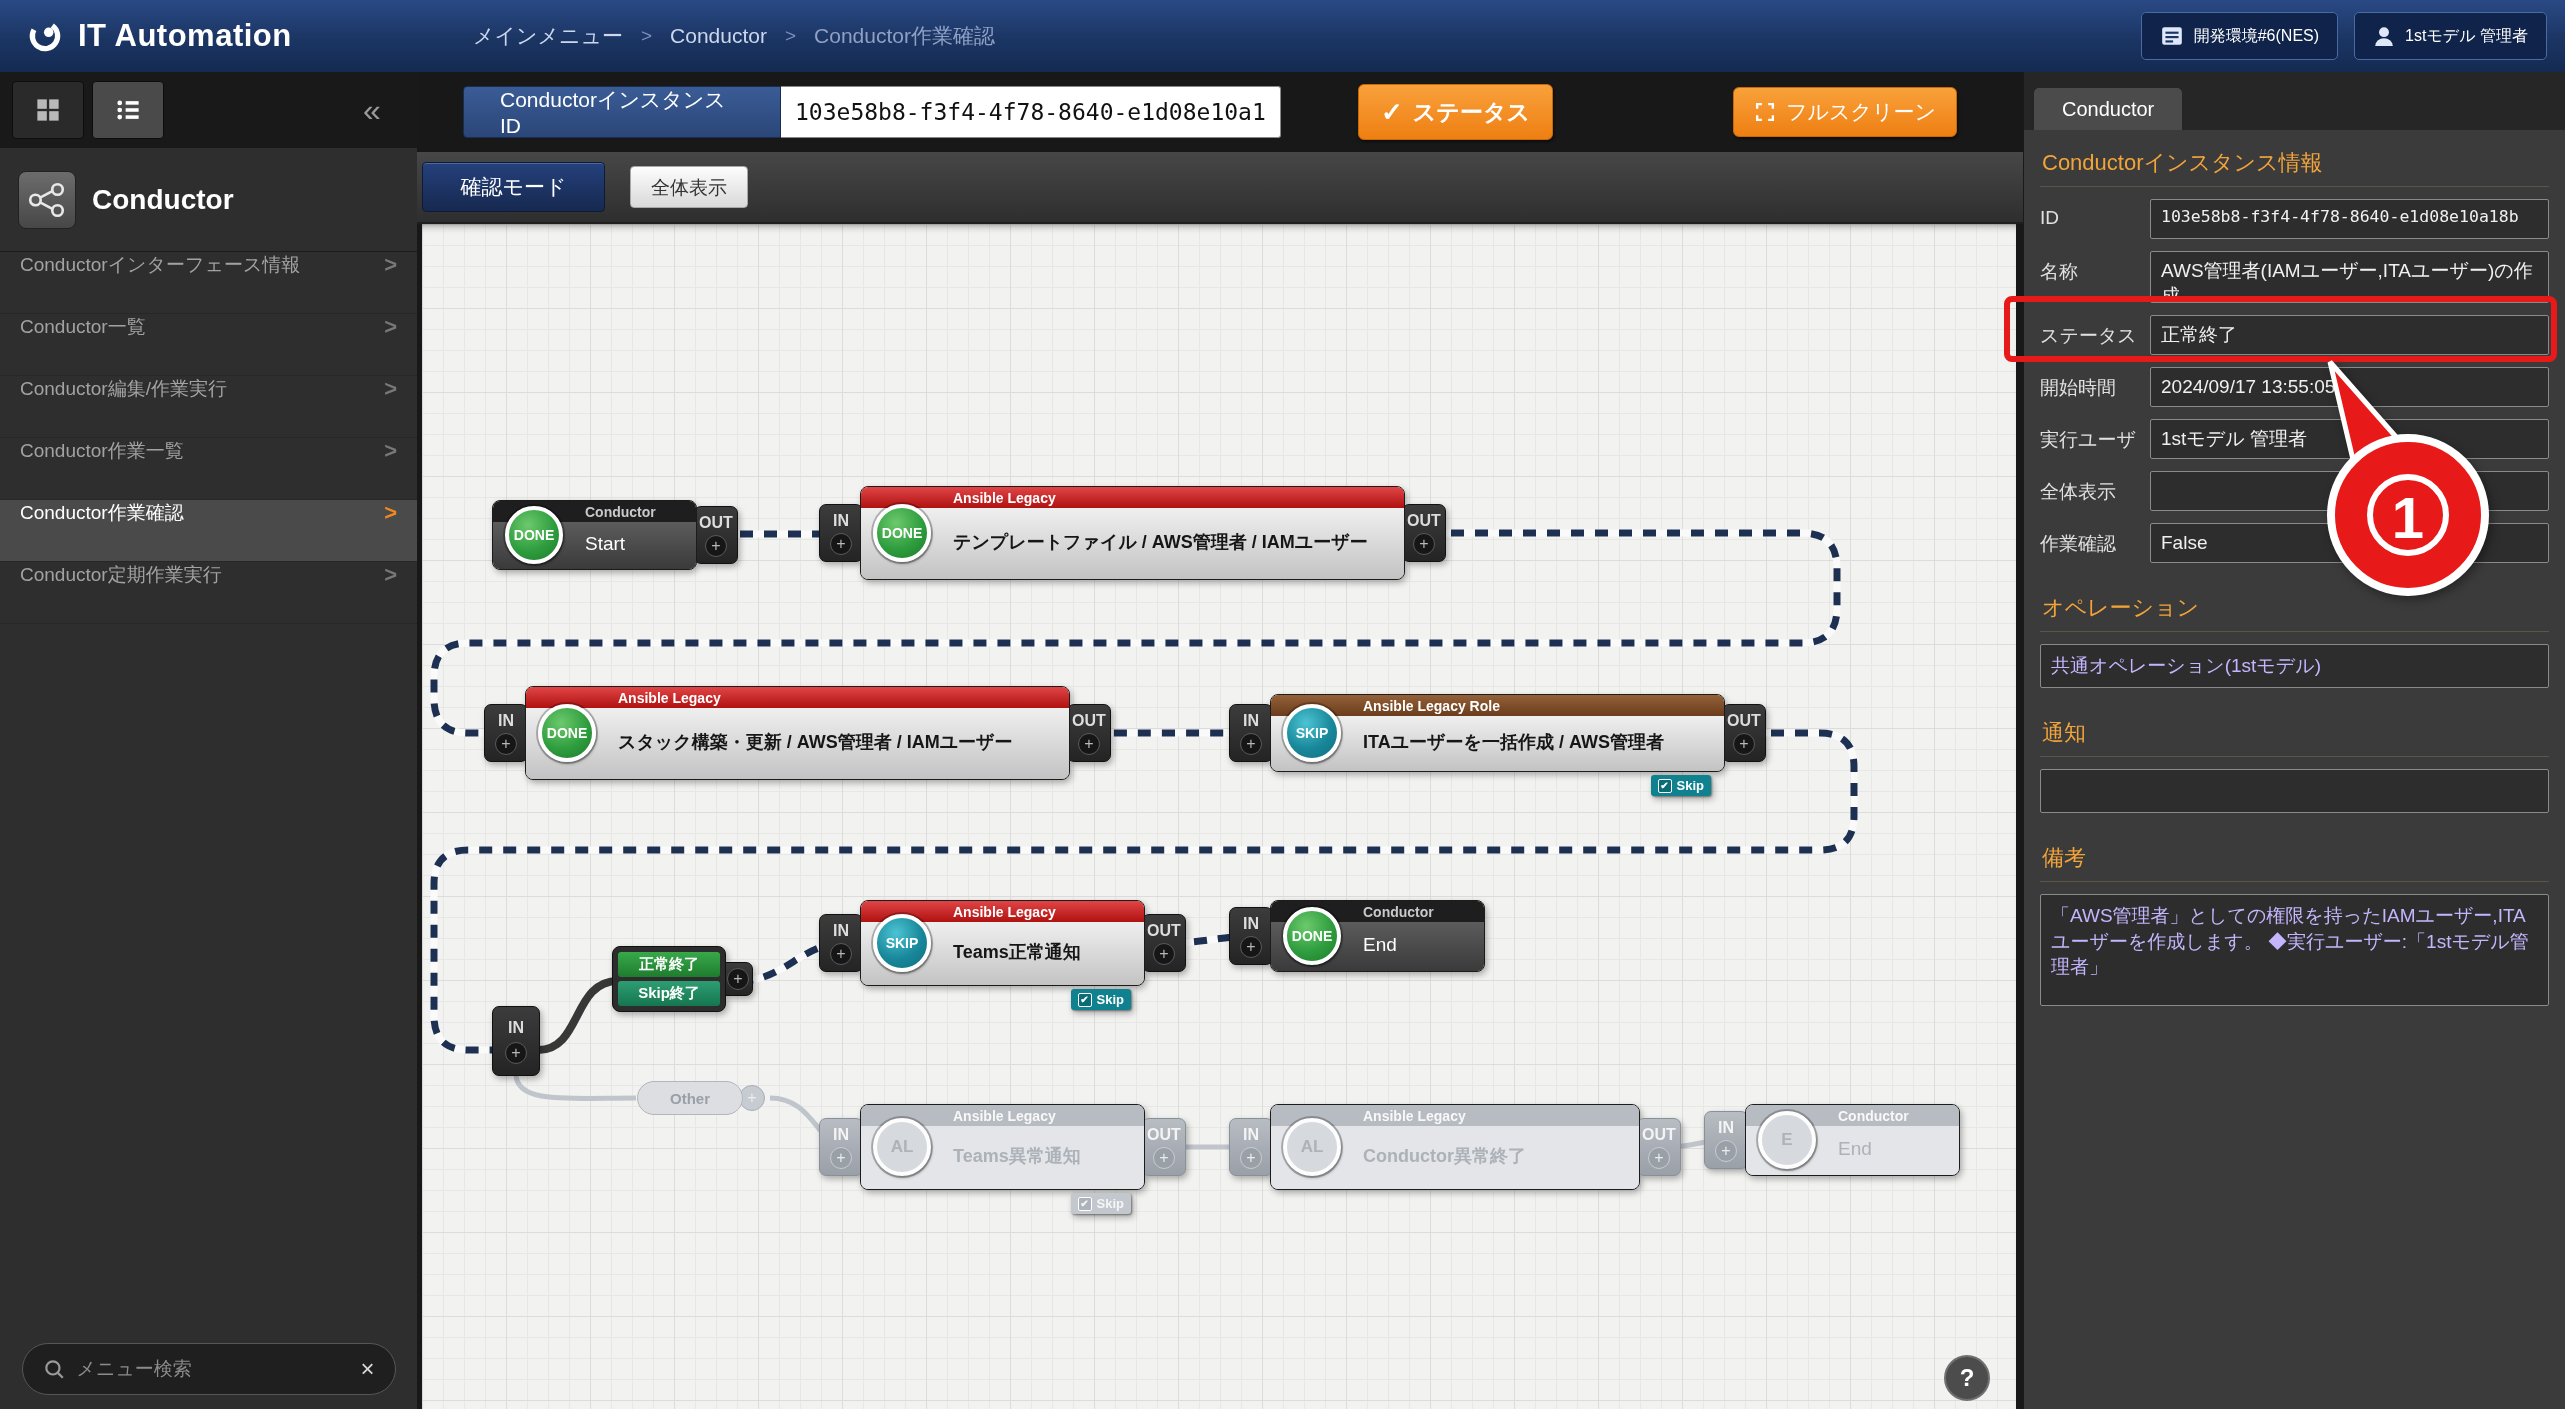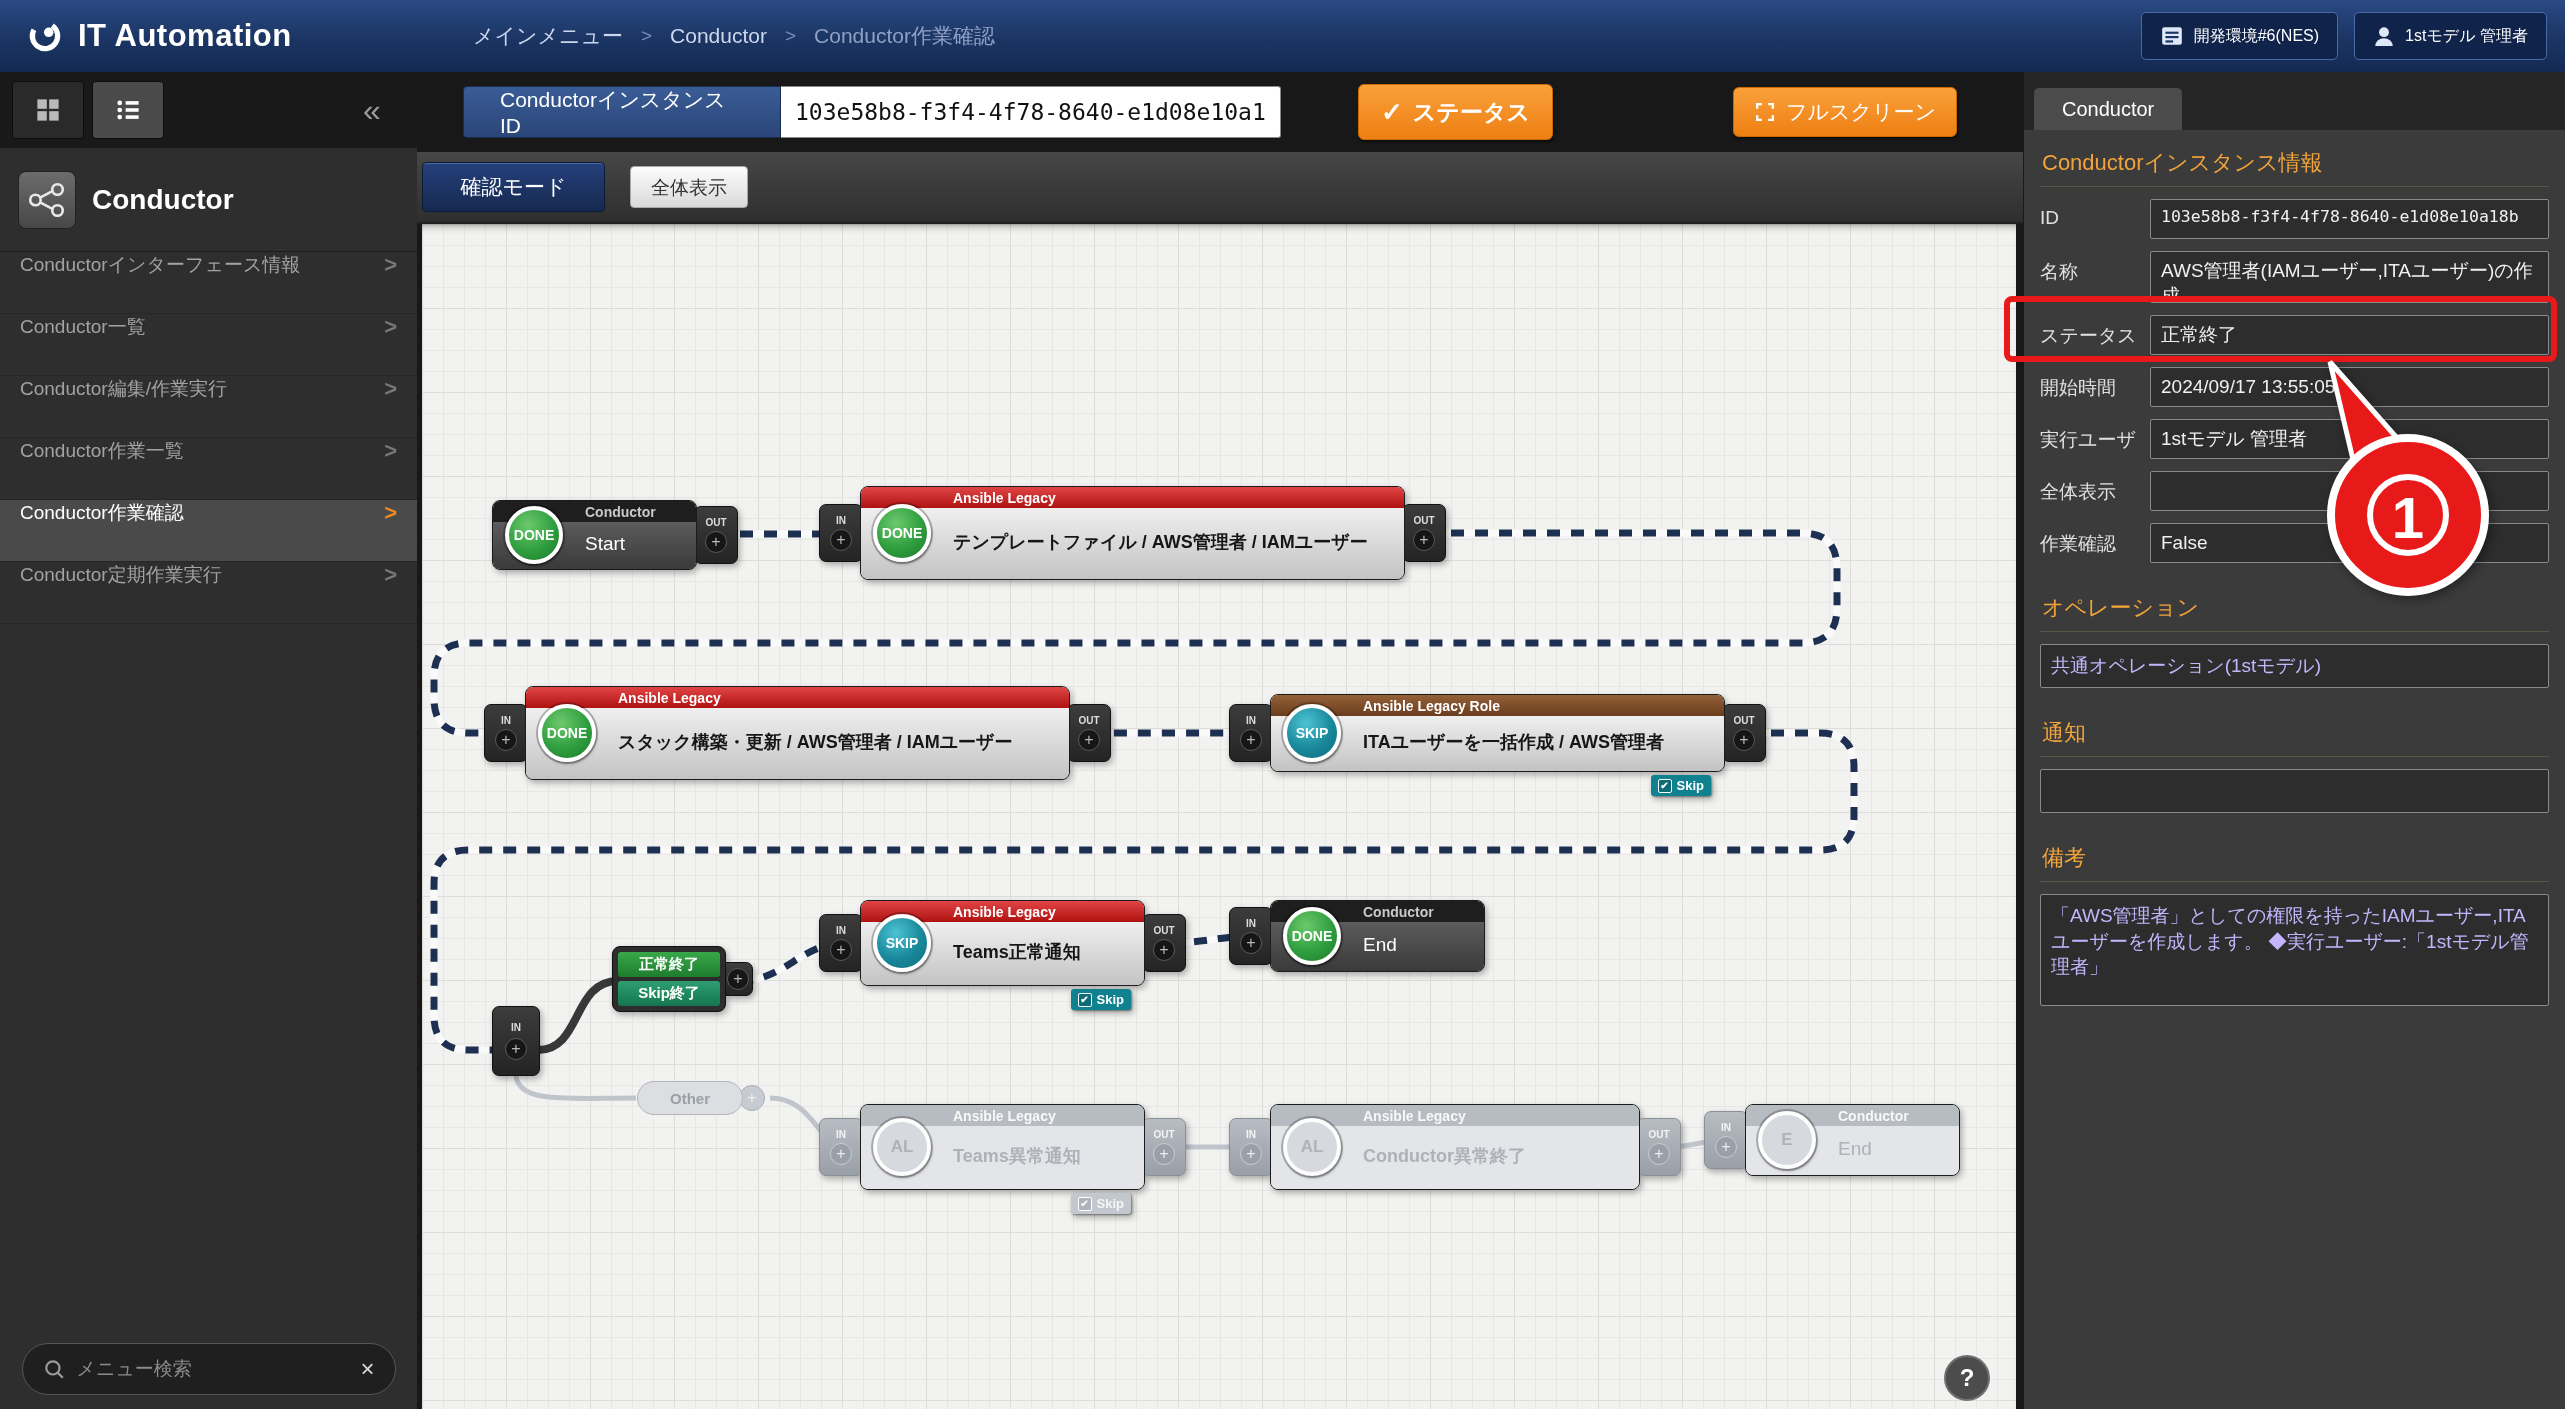--- a/index.html
+++ b/index.html
@@ -94,21 +94,21 @@
   .node.gray .node-title { background:#e3e5e8; color:#adb2b9; }
   .status-circle { position:absolute; left:12px; top:50%; transform:translateY(-50%); width:58px; height:58px;
     border-radius:50%; border:4px solid #fff; box-shadow:0 0 0 2px rgba(0,0,0,.25), 1px 2px 3px rgba(0,0,0,.3);
     display:flex; align-items:center; justify-content:center; color:#fff; font-weight:bold; font-size:14px; z-index:3; }
   .sc-done { background:radial-gradient(circle at 38% 30%, #6cc96c 0%, #2f9e3f 55%, #1d7a2a 100%); }
   .sc-skip { background:radial-gradient(circle at 38% 30%, #4cc3d4 0%, #18889a 55%, #0f6f80 100%); }
   .sc-gray { background:#d6d9dd; color:#aeb3ba; font-size:17px; border-color:#fdfdfd; }
   .term { width:44px; height:58px; background:linear-gradient(#3c3c3c,#242424); border:1px solid #111;
     border-radius:7px; display:flex; flex-direction:column; align-items:center; justify-content:center; gap:3px;
     margin:0 -3px; z-index:1; cursor:pointer; }
-  .t-l { font-size:10px; color:#ddd; font-weight:bold; }
+  .t-l { font-size:16px; color:#ddd; font-weight:bold; }
   .t-p { width:22px; height:22px; border-radius:50%; background:#161616; border:1px solid #5a5a5a; color:#b8b8b8;
     font-size:16px; line-height:19px; text-align:center; }
   .node.gray .term { background:linear-gradient(#b8bcc3,#9aa0a8); border-color:#8a9098; }
   .node.gray .t-l { color:#f4f4f4; }
   .node.gray .t-p { background:#9aa0a8; border-color:#c8ccd2; color:#ececec; }
   .skip-badge { position:absolute; right:52px; bottom:-24px; background:#10818f; color:#fff; font-size:13px;
     font-weight:bold; padding:3px 7px; border-radius:3px; display:flex; align-items:center; gap:5px;
     box-shadow:1px 1px 2px rgba(0,0,0,.4); z-index:3; cursor:pointer; }
   .skip-cb { width:14px; height:14px; background:#0b6b77; border:1px solid #fff; border-radius:2px;
     font-size:10px; line-height:12px; text-align:center; }

